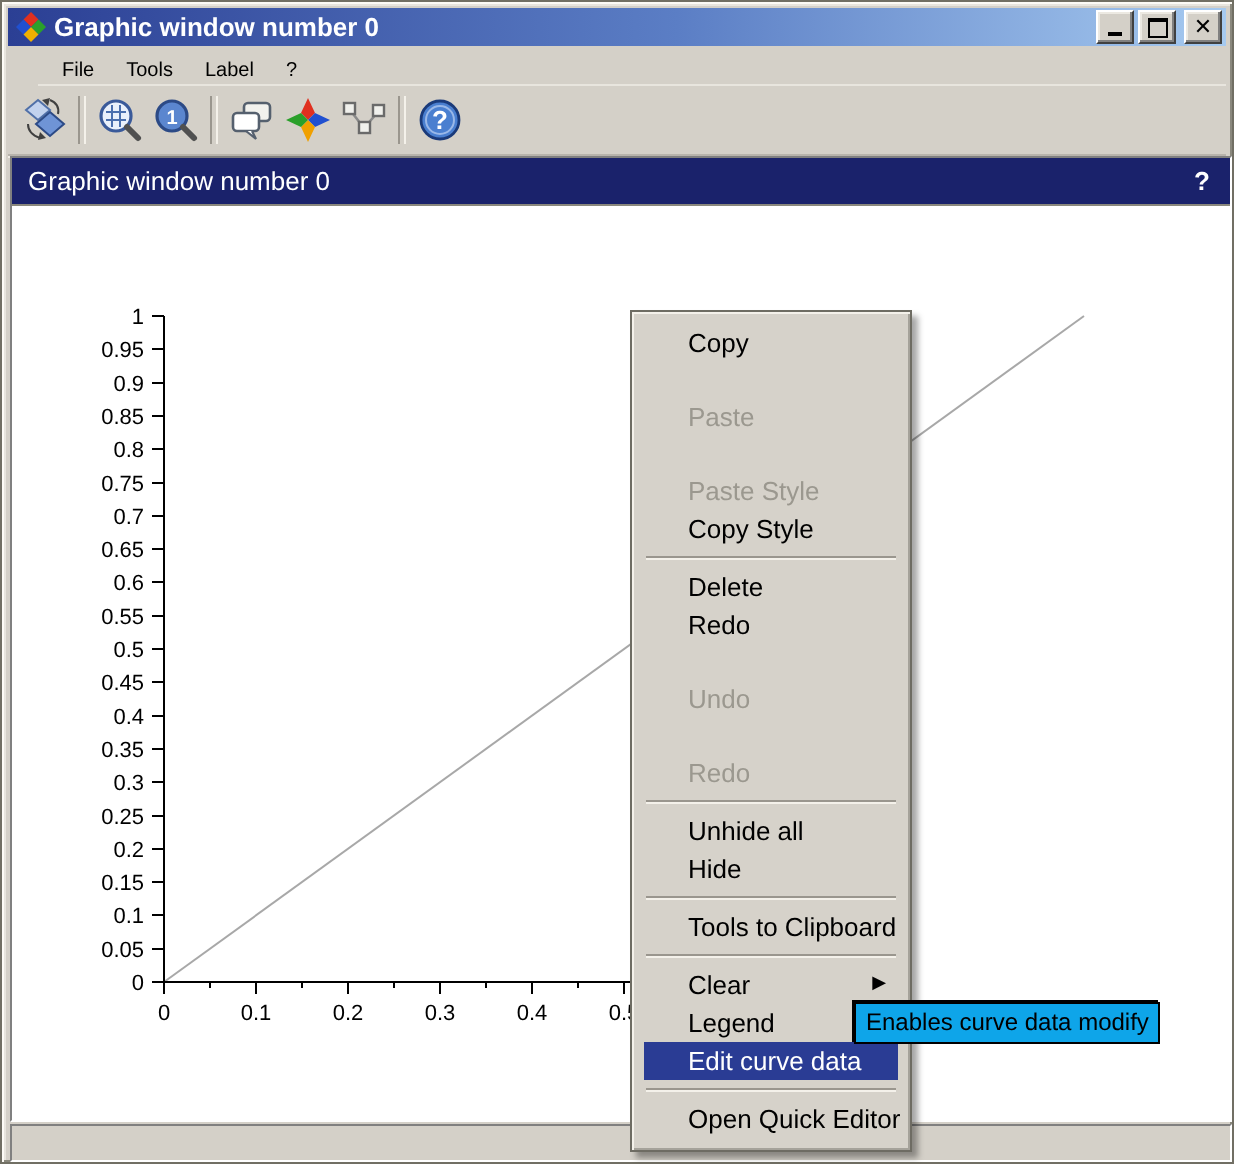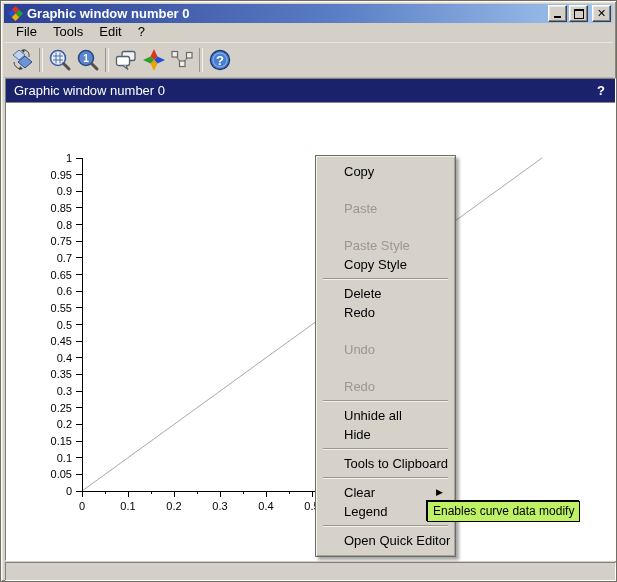--- a/index.html
+++ b/index.html
@@ -14,22 +14,22 @@
   .title-text{color:#fff;font-weight:bold;font-size:13px;flex:1;white-space:nowrap;overflow:hidden;}
   .win-btns{display:flex;gap:2px;}
   .win-btn{width:17px;height:15px;background:#d4d0c8;border:1px solid;border-color:#fff #404040 #404040 #fff;
            box-shadow:inset -1px -1px 0 #808080, inset 1px 1px 0 #ece9e2;
            display:flex;align-items:center;justify-content:center;cursor:default;}
   .win-btn.close{margin-left:2px;}
   .glyph-min{display:block;width:7px;height:2px;background:#000;margin-top:7px;}
   .glyph-max{display:block;width:8px;height:7px;border:1px solid #000;border-top-width:2px;}
   .glyph-x{font-size:11px;font-weight:bold;line-height:1;color:#000;font-family:"DejaVu Sans",sans-serif;}
   
-  .menubar{position:absolute;left:3px;top:22px;right:3px;height:19px;display:flex;align-items:flex-start;
-           padding-left:4px;border-bottom:1px solid #e8e5de;font-size:13px;color:#000;}
+  .menubar{position:absolute;left:18px;top:22px;right:3px;height:19px;display:flex;align-items:flex-end;
+           padding-left:4px;border-bottom:1px solid #e8e5de;font-size:10px;color:#000;}
   .menubar .mitem{padding:1px 8px;cursor:default;}
   
   .toolbar{position:absolute;left:3px;top:42px;right:3px;height:34px;display:flex;align-items:center;
            padding-left:4px;border-bottom:1px solid #b8b4ac;box-shadow:0 1px 0 #f0ede6;}
   .tbtn{width:28px;height:28px;display:flex;align-items:center;justify-content:center;cursor:default;}
   .tsep{width:2px;height:24px;margin:0 3px;border-left:1px solid #9a968e;border-right:1px solid #f4f1ea;}
   
   .content{position:absolute;left:4px;top:77px;width:609px;height:481px;
            border:1px solid;border-color:#808080 #fff #fff #808080;background:#fff;}
   .gheader{height:23px;background:#1a226b;color:#fff;display:flex;align-items:center;
@@ -44,21 +44,21 @@
   
   .ctxmenu{position:absolute;left:314px;top:154px;width:127px;z-index:10;background:#d6d2ca;
            border:1px solid #6e6c63;box-shadow:inset 1px 1px 0 #f4f1ea, inset -1px -1px 0 #a5a29a, 3px 3px 3px rgba(0,0,0,.35);
            padding:6px;font-size:13px;color:#000;}
   .menu-item{position:relative;height:19px;line-height:19px;padding-left:22px;white-space:nowrap;cursor:default;}
   .menu-item.disabled{color:#9b988f;margin-top:18px;}
   .menu-item.highlight{background:#2a3c94;color:#fff;}
   .menu-item .arrow{position:absolute;right:6px;top:0;font-size:9px;line-height:19px;font-family:"DejaVu Sans",sans-serif;}
   .menu-sep{height:0;border-top:1px solid #9a968e;border-bottom:1px solid #f4f1ea;margin:4px 1px;}
   
-  .tooltip{position:absolute;left:426px;top:500px;z-index:20;background:#bef264;border:1px solid #000;
+  .tooltip{position:absolute;left:426px;top:500px;z-index:20;background:#0ea5e9;border:1px solid #000;
            padding:2px 5px 3px 5px;font-size:12px;color:#000;white-space:nowrap;box-shadow:-1px -1px 0 #000;}
 </style>
 </head>
 <body>
 
 <div class="window">
 
   <div class="titlebar">
     <svg class="title-icon" viewBox="0 0 16 16">
       <polygon points="8,0 12,4 8,8 4,4" fill="#e03020"></polygon>
@@ -76,21 +76,21 @@
         </span>
       <span class="win-btn close">
           <span class="glyph-x">✕</span>
         </span>
     </span>
   </div>
 
   <div class="menubar" id="menubar">
       <span class="mitem">File</span>
       <span class="mitem">Tools</span>
-      <span class="mitem">Edit</span>
+      <span class="mitem">Label</span>
       <span class="mitem">?</span>
     </div>
 
   <div class="toolbar">
     <span class="tbtn">
       <svg width="24" height="24" viewBox="0 0 24 24">
         <polygon points="9,2 15,7 9,12 3,7" fill="#c2d2ee" stroke="#5070a8"></polygon>
         <polygon points="15,8 22,14 15,20 8,14" fill="#6f94d6" stroke="#2c4a86"></polygon>
         <path d="M4 14 q0 5 6 7" stroke="#404040" fill="none"></path>
         <polygon points="9,22 13,21 10,18" fill="#404040"></polygon>
@@ -235,19 +235,20 @@
       <div class="menu-item disabled"><span>Undo</span></div>
       <div class="menu-item disabled"><span>Redo</span></div>
       <div class="menu-sep"></div>
       <div class="menu-item"><span>Unhide all</span></div>
       <div class="menu-item"><span>Hide</span></div>
       <div class="menu-sep"></div>
       <div class="menu-item"><span>Tools to Clipboard</span></div>
       <div class="menu-sep"></div>
       <div class="menu-item"><span>Clear</span><span class="arrow">▶</span></div>
       <div class="menu-item"><span>Legend</span><span class="arrow">▶</span></div>
+      <div class="menu-item highlight"><span>Edit curve data</span></div>
       <div class="menu-sep"></div>
       <div class="menu-item"><span>Open Quick Editor</span></div>
     </div>
 
   <div class="tooltip">Enables curve data modify</div>
 
 </div>
 
 </body></html>

